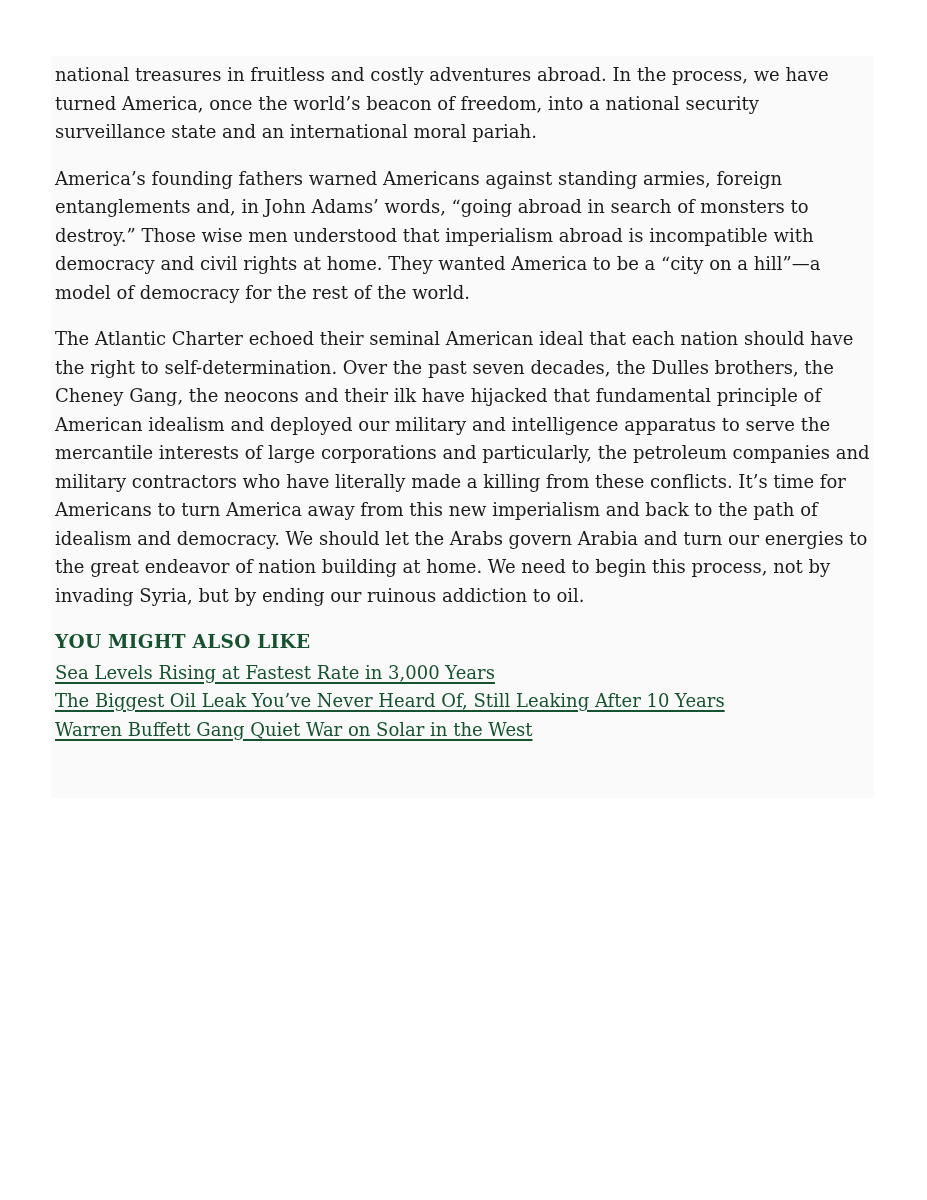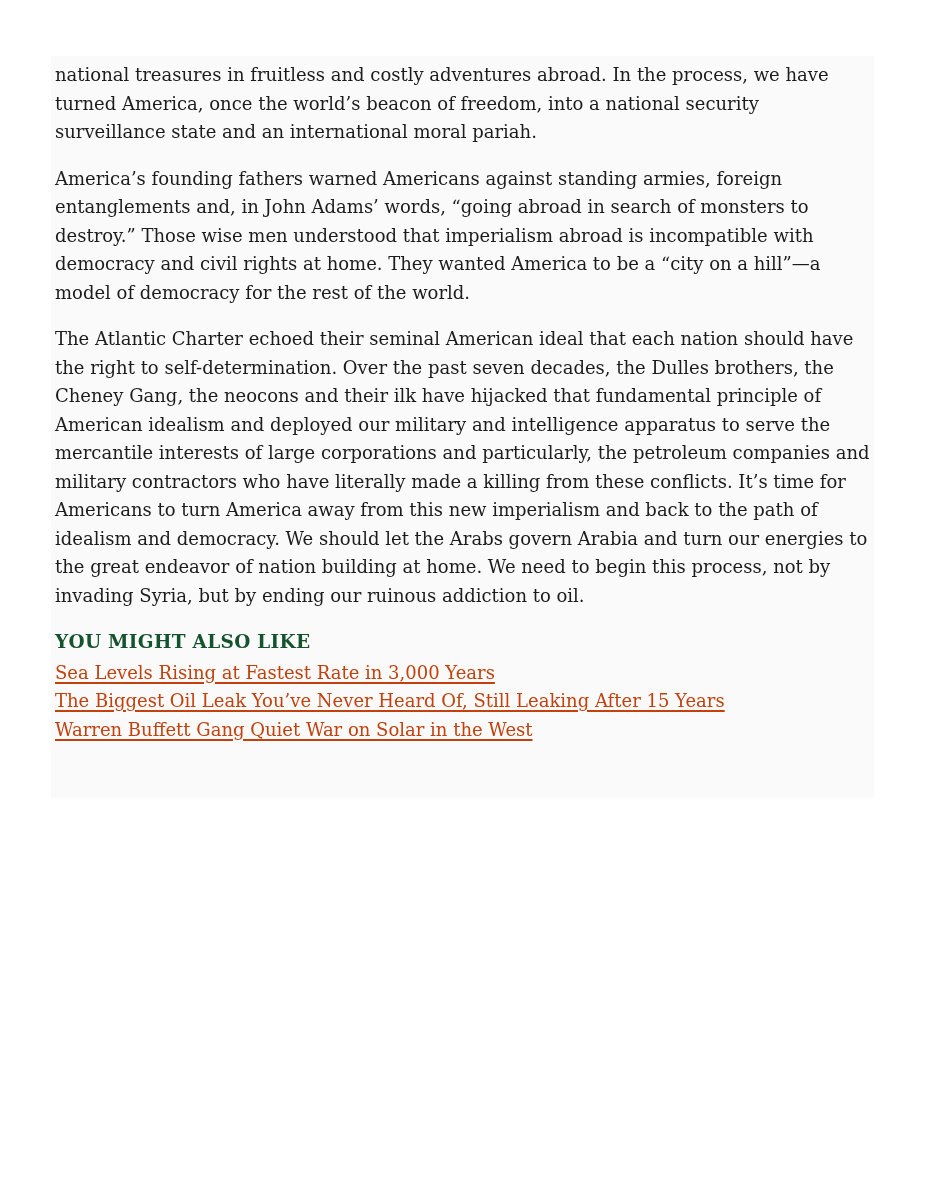--- a/index.html
+++ b/index.html
@@ -35,21 +35,21 @@
   }
   .related-heading {
     font-size: 18.5px;
     font-weight: bold;
     color: #14532d;
     margin: 0 0 2px 0;
     letter-spacing: 0.3px;
   }
   .related-links a {
     display: block;
-    color: #c2410c;
+    color: #14532d;
     text-decoration: underline;
     text-decoration-thickness: 1.5px;
     text-underline-offset: 3px;
     cursor: pointer;
     line-height: 28.5px;
   }
 </style>
 </head>
 <body>
 
@@ -59,18 +59,18 @@
     <p>national treasures in fruitless and costly adventures abroad. In the process, we have turned America, once the world’s beacon of freedom, into a national security surveillance state and an international moral pariah.</p>
 
     <p>America’s founding fathers warned Americans against standing armies, foreign entanglements and, in John Adams’ words, “going abroad in search of monsters to destroy.” Those wise men understood that imperialism abroad is incompatible with democracy and civil rights at home. They wanted America to be a “city on a hill”—a model of democracy for the rest of the world.</p>
 
     <p>The Atlantic Charter echoed their seminal American ideal that each nation should have the right to self-determination. Over the past seven decades, the Dulles brothers, the Cheney Gang, the neocons and their ilk have hijacked that fundamental principle of American idealism and deployed our military and intelligence apparatus to serve the mercantile interests of large corporations and particularly, the petroleum companies and military contractors who have literally made a killing from these conflicts. It’s time for Americans to turn America away from this new imperialism and back to the path of idealism and democracy. We should let the Arabs govern Arabia and turn our energies to the great endeavor of nation building at home. We need to begin this process, not by invading Syria, but by ending our ruinous addiction to oil.</p>
 
     <div class="related-heading">YOU MIGHT ALSO LIKE</div>
 
     <div class="related-links">
       <a href="#">Sea Levels Rising at Fastest Rate in 3,000 Years</a>
-      <a href="#">The Biggest Oil Leak You’ve Never Heard Of, Still Leaking After 15 Years</a>
+      <a href="#">The Biggest Oil Leak You’ve Never Heard Of, Still Leaking After 10 Years</a>
       <a href="#">Warren Buffett Gang Quiet War on Solar in the West</a>
     </div>
 
   </div>
 </div>
 
 </body></html>

